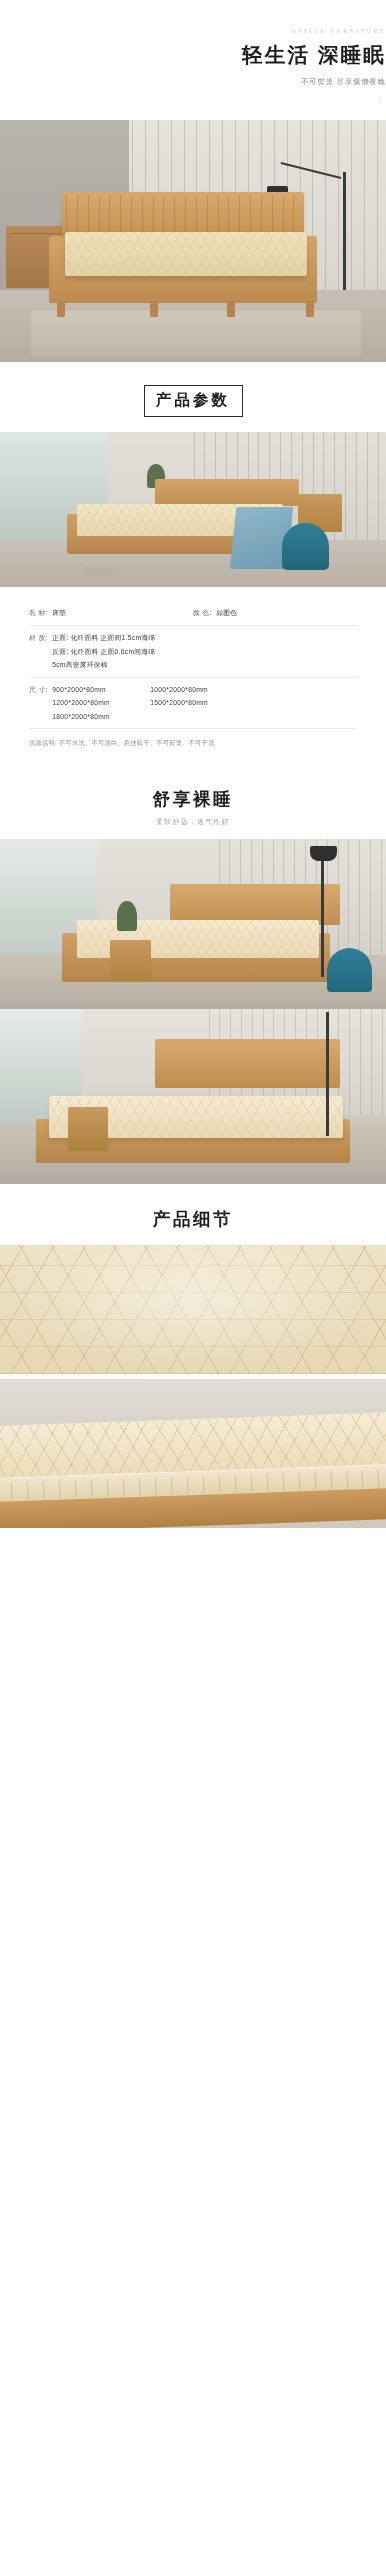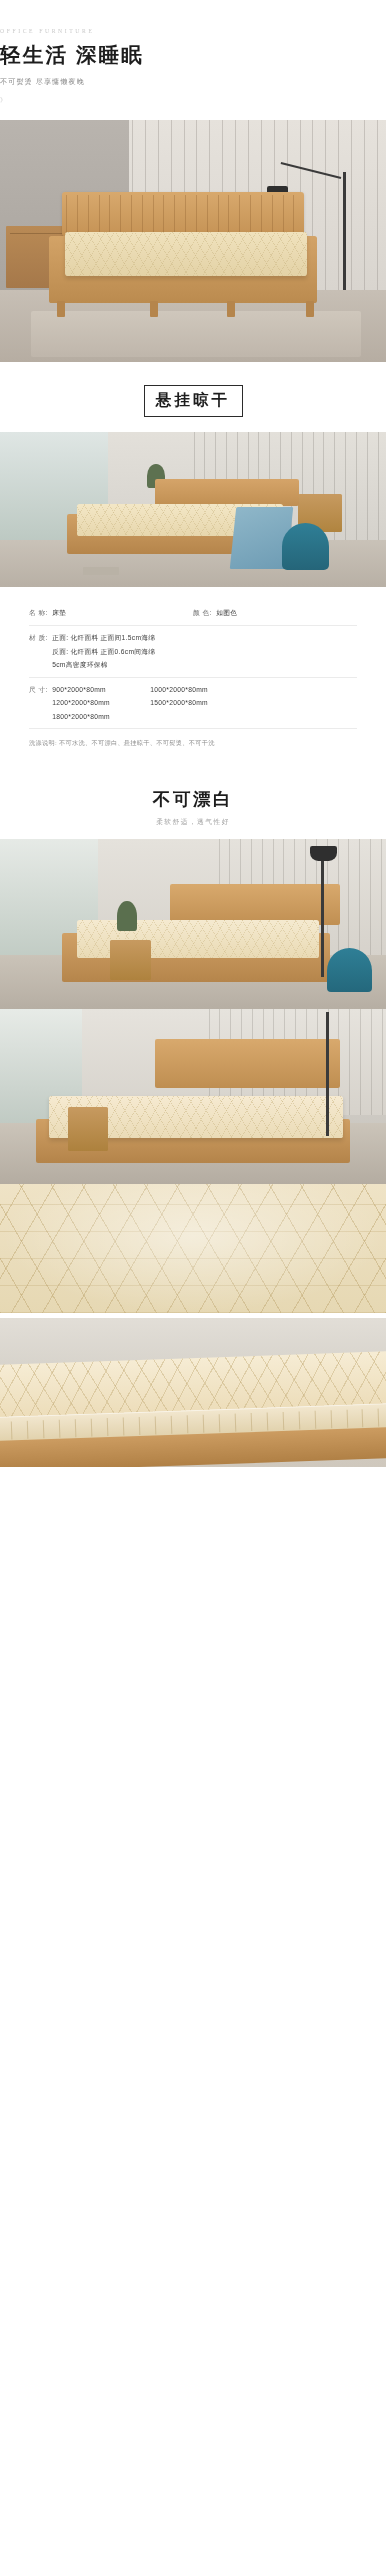--- a/index.html
+++ b/index.html
@@ -17,21 +17,21 @@
     width: 386px;
     margin: 0 auto;
     background: #fff;
     position: relative;
     overflow: hidden;
   }
 
   
   .header {
     padding: 28px 0 15.5px 0;
-    text-align: left;
+    text-align: right;
   }
   .header .eyebrow {
     font-size: 5.7px;
     letter-spacing: 2.6px;
     color: #c9c9c9;
     margin-bottom: 7.2px;
     font-family: "Liberation Serif", serif;
   }
   .header .title {
     font-size: 20.6px;
@@ -394,21 +394,21 @@
     </div>
     <div class="bed-legs" id="heroLegs">
         <span style="left:0"></span>
         <span style="left:93px"></span>
         <span style="left:170px"></span>
         <span style="left:249px"></span>
       </div>
   </div>
 
   <div class="section-title-block">
-    <div class="sec-title boxed">悬挂晾干</div>
+    <div class="sec-title boxed">产品参数</div>
   </div>
 
   <div class="photo scene2">
     <div class="window" id="s2win"></div>
     <div class="wall"></div>
     <div class="wall-slats" id="s2slats">
         <i style="left:2.6px"></i>
         <i style="left:13.4px"></i>
         <i style="left:24px"></i>
         <i style="left:35px"></i>
@@ -480,21 +480,21 @@
             <span></span>
           </div>
         </span>
       </div>
     </div>
 
     <div class="note">洗涤说明: 不可水洗、不可漂白、悬挂晾干、不可熨烫、不可干洗</div>
   </div>
 
   <div class="section-title-block tight">
-    <div class="sec-title">不可漂白</div>
+    <div class="sec-title">舒享裸睡</div>
     <div class="sec-sub">柔软舒适，透气性好</div>
   </div>
 
   <div class="photo scene3">
     <div class="window"></div>
     <div class="wall"></div>
     <div class="wall-slats" id="s3slats">
         <i style="left:2.6px"></i>
         <i style="left:13.4px"></i>
         <i style="left:24px"></i>
@@ -551,20 +551,23 @@
     <div class="floor"></div>
     <div class="bed-head"></div>
     <div class="bed-frame"></div>
     <div class="mattress">
       <div class="mattress-quilt"></div>
     </div>
     <div class="nightstand"></div>
     <div class="lamp-pole"></div>
   </div>
 
+  <div class="section-title-block">
+    <div class="sec-title">产品细节</div>
+  </div>
 
   <div class="photo detail1">
     <div class="tex"></div>
     <div class="sheen"></div>
   </div>
 
   <div class="divider-gap"></div>
 
   <div class="photo detail2">
     <div class="bg-wall"></div>

